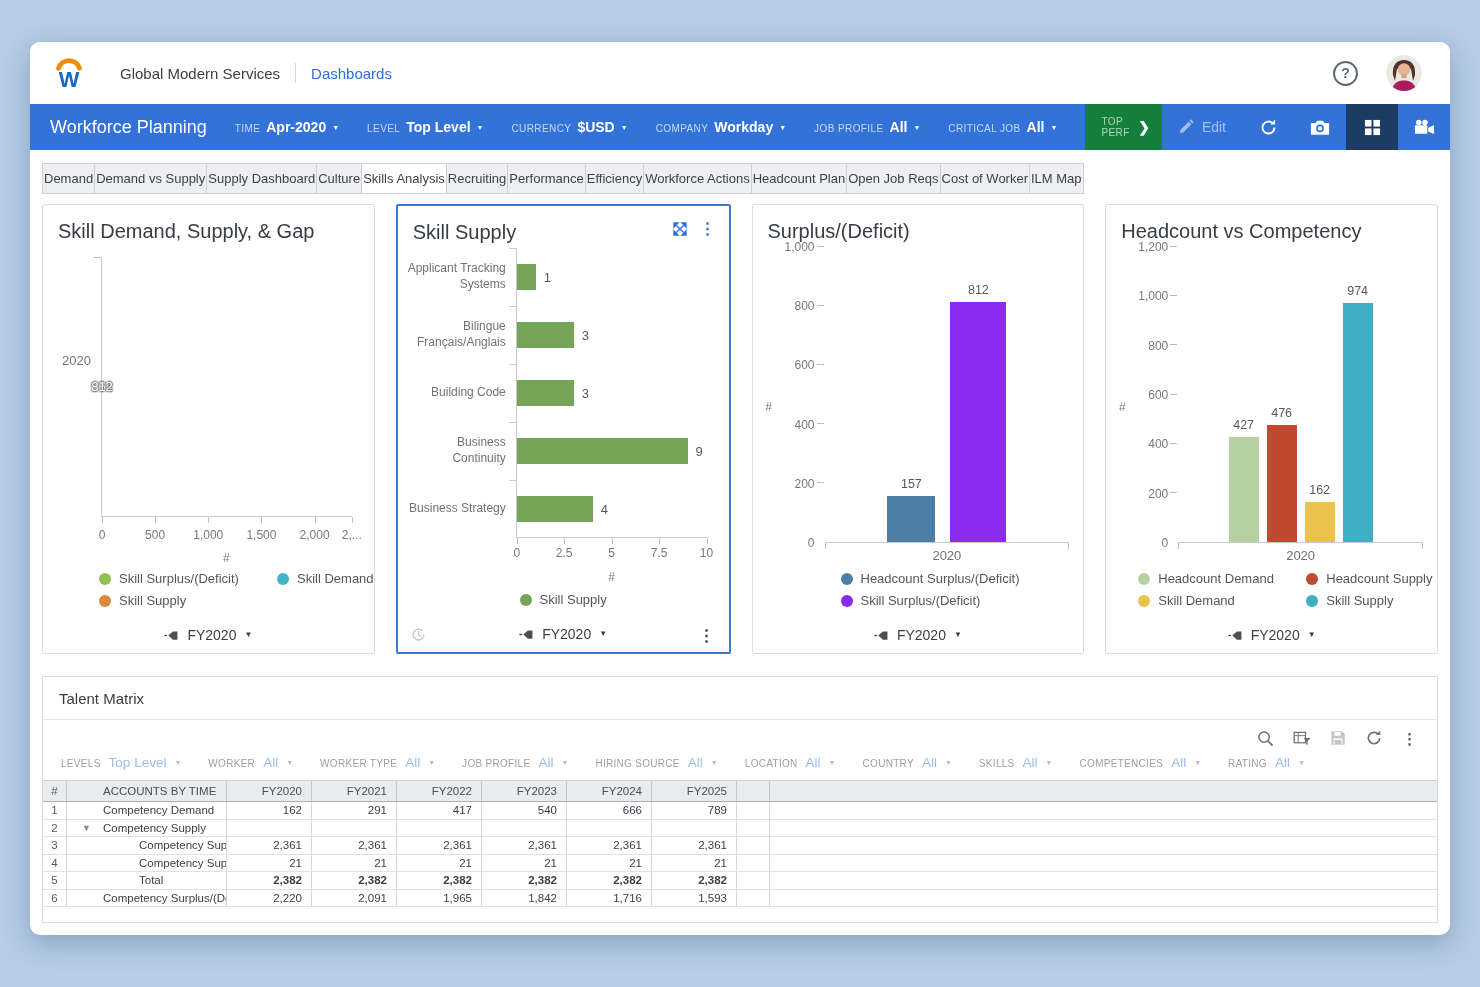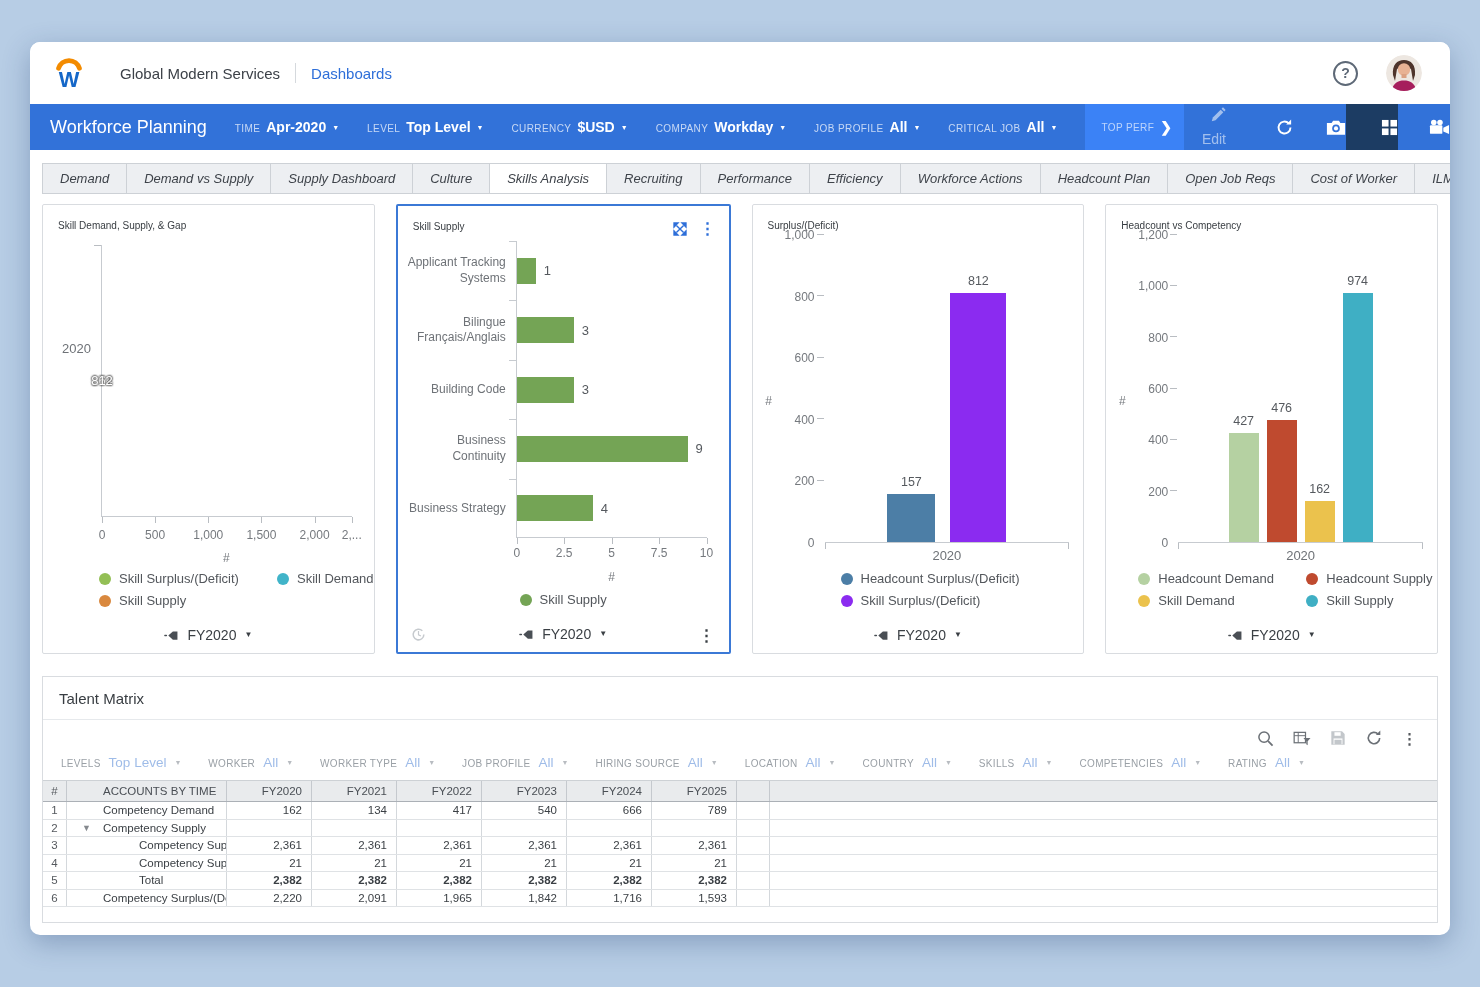--- a/index.html
+++ b/index.html
@@ -21,41 +21,41 @@
   .avatar { width:36px; height:36px; border-radius:50%; overflow:hidden; }
 
   
   .toolbar { flex:0 0 46px; background:#3272D9; display:flex; align-items:stretch; color:#fff; }
   .tb-title { font-size:18px; margin:0 28px 0 20px; align-self:center; white-space:nowrap; }
   .tb-filters { display:flex; align-items:center; }
   .tb-filter { display:flex; align-items:baseline; gap:6px; margin-right:28px; white-space:nowrap; cursor:pointer; }
   .tb-label { font-size:10px; color:rgba(255,255,255,.72); letter-spacing:.4px; }
   .tb-value { font-size:14px; font-weight:bold; }
   .tb-caret { font-size:7px; position:relative; top:-2px; }
-  .tb-overflow { background:#3b82f6; display:flex; align-items:center; gap:6px; padding:0 12px 0 16px; cursor:pointer; }
+  .tb-overflow { background:#15803d; display:flex; align-items:center; gap:6px; padding:0 12px 0 16px; cursor:pointer; }
   .tb-overflow .tb-label { color:rgba(255,255,255,.66); }
   .tb-ochev { font-size:14px; font-weight:bold; }
   .tb-actions { margin-left:auto; display:flex; align-items:stretch; }
-  .tb-btn { display:flex; align-items:flex-end; justify-content:center; width:52px; cursor:pointer;flex-direction:column; }
+  .tb-btn { display:flex; align-items:center; justify-content:center; width:52px; cursor:pointer; }
   .tb-edit { width:auto; padding:0 16px; gap:8px; opacity:.55; font-size:14px; }
   .tb-grid-tile { background:#1C3C63; }
 
   
   .tabs { flex:0 0 auto; display:flex; padding:13px 12px 0; background:#fff; }
   .tab { font-size:13px; color:#3E434A; background:#EDEFF2; border:1px solid #CDD1D6; margin-right:-1px;
-         padding:7px 17px 7px; white-space:nowrap; cursor:pointer;font-style:italic; }
+         padding:7px 1px 7px; white-space:nowrap; cursor:pointer; }
   .tab.active { background:#fff; position:relative; z-index:2; }
 
   
   .cards { flex:0 0 auto; display:flex; gap:21px; padding:10px 12px 0; }
   .card { flex:1; height:450px; background:#fff; border:1px solid #D9DCE0; border-radius:2px;
           display:flex; flex-direction:column; position:relative; }
   .card.selected { border:2px solid #3B79D6; }
   .card-head { flex:0 0 auto; display:flex; align-items:flex-start; padding:15px 13px 2px 15px; }
-  .card-title { font-size:10px; color:#383D42; }
+  .card-title { font-size:20px; color:#383D42; }
   .head-icons { margin-left:auto; display:flex; gap:12px; align-items:center; }
   .kebab { font-size:16px; font-weight:bold; color:#3A3F44; line-height:1; cursor:pointer; letter-spacing:0; }
   .kebab.blue { color:#2E6FD9; }
   .card-footer { flex:0 0 36px; display:flex; align-items:center; justify-content:center; gap:8px;
                  font-size:14px; color:#3A3F44; position:relative; cursor:pointer; }
   .foot-caret { font-size:8px; position:relative; top:-1px; }
   .foot-side-l { position:absolute; left:12px; bottom:9px; cursor:pointer; }
   .foot-side-r { position:absolute; right:14px; bottom:8px; }
 
   
@@ -648,21 +648,21 @@
           <div class="th c-fy">FY2023</div>
           <div class="th c-fy">FY2024</div>
           <div class="th c-fy">FY2025</div>
           <div class="th c-x"></div>
           <div class="th c-fill"></div>
         </div>
         <div class="tr">
           <div class="td c-num">1</div>
           <div class="td c-lbl">Competency Demand</div>
           <div class="td c-fy">162</div>
-          <div class="td c-fy">134</div>
+          <div class="td c-fy">291</div>
           <div class="td c-fy">417</div>
           <div class="td c-fy">540</div>
           <div class="td c-fy">666</div>
           <div class="td c-fy">789</div>
           <div class="td c-x"></div>
           <div class="td c-fill"></div>
         </div>
         <div class="tr">
           <div class="td c-num">2</div>
           <div class="td c-lbl"><span class="row-caret">▼</span>Competency Supply</div>

